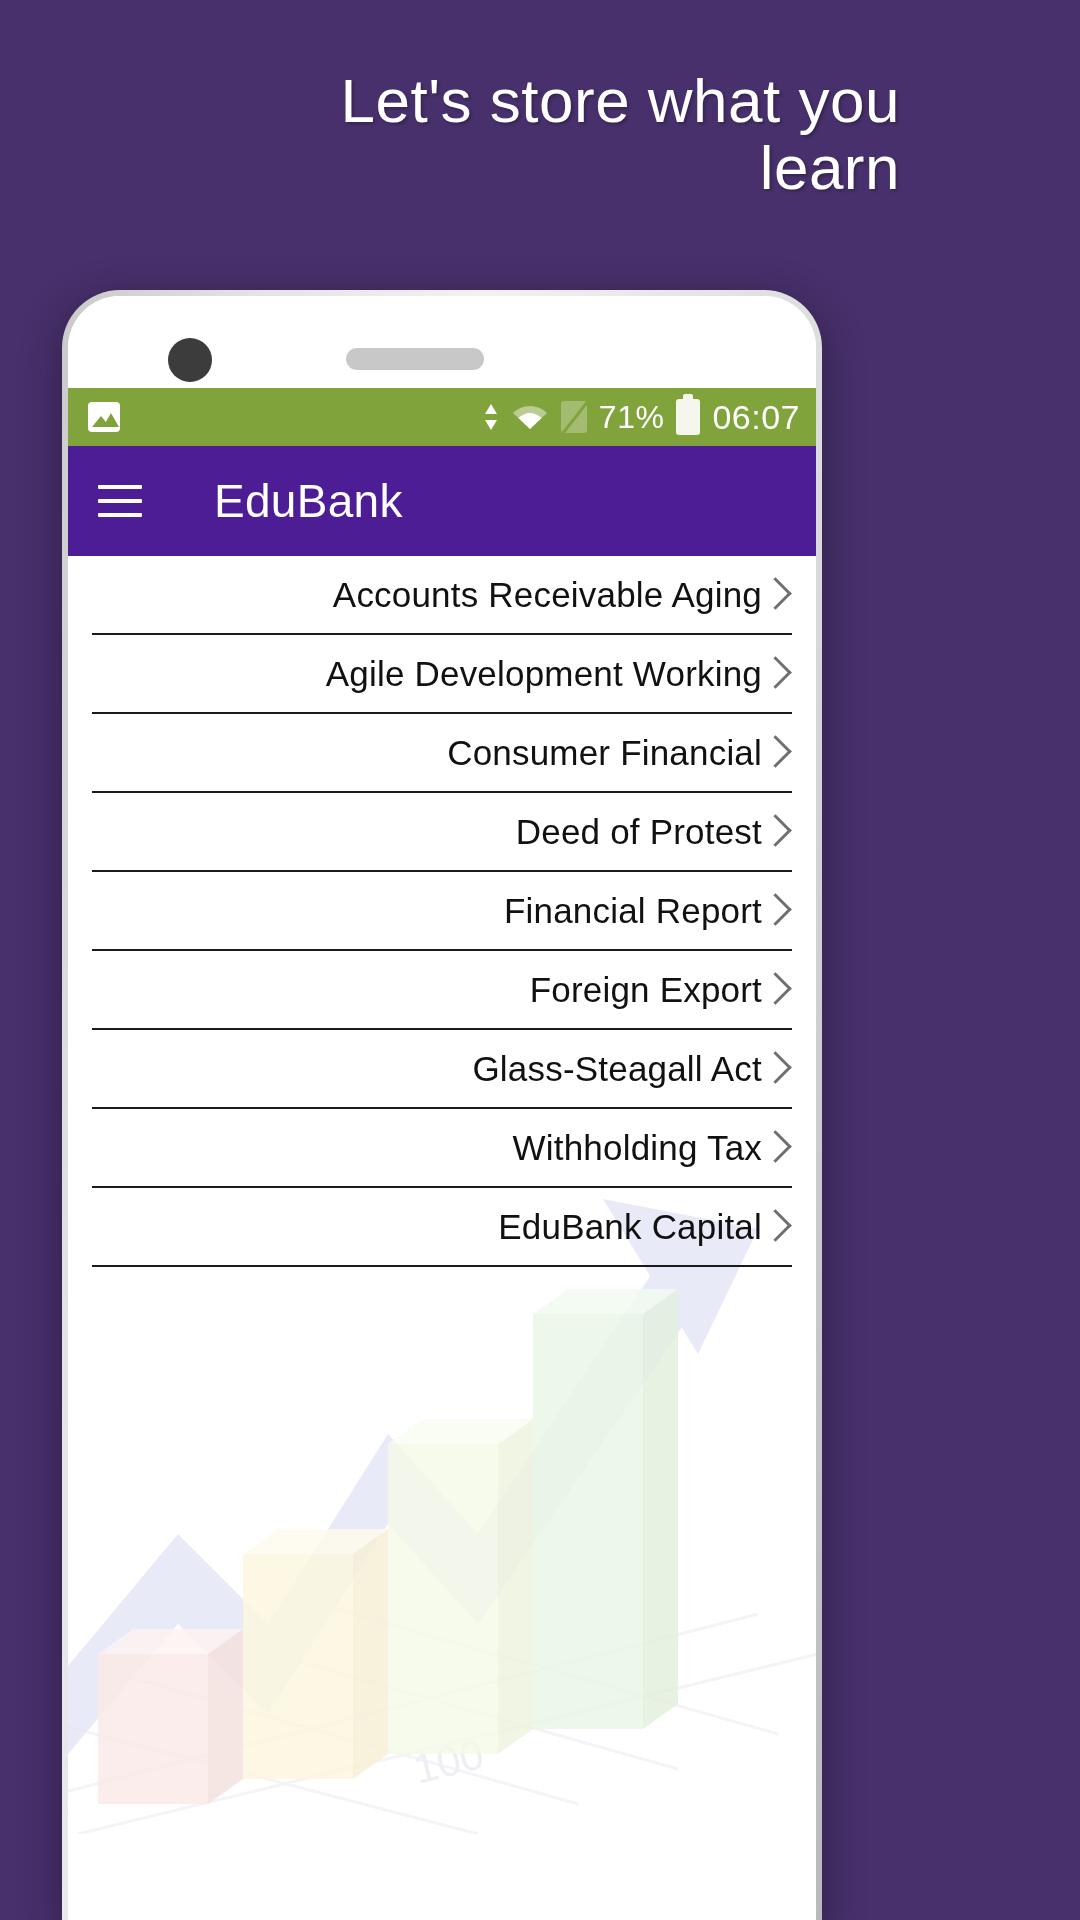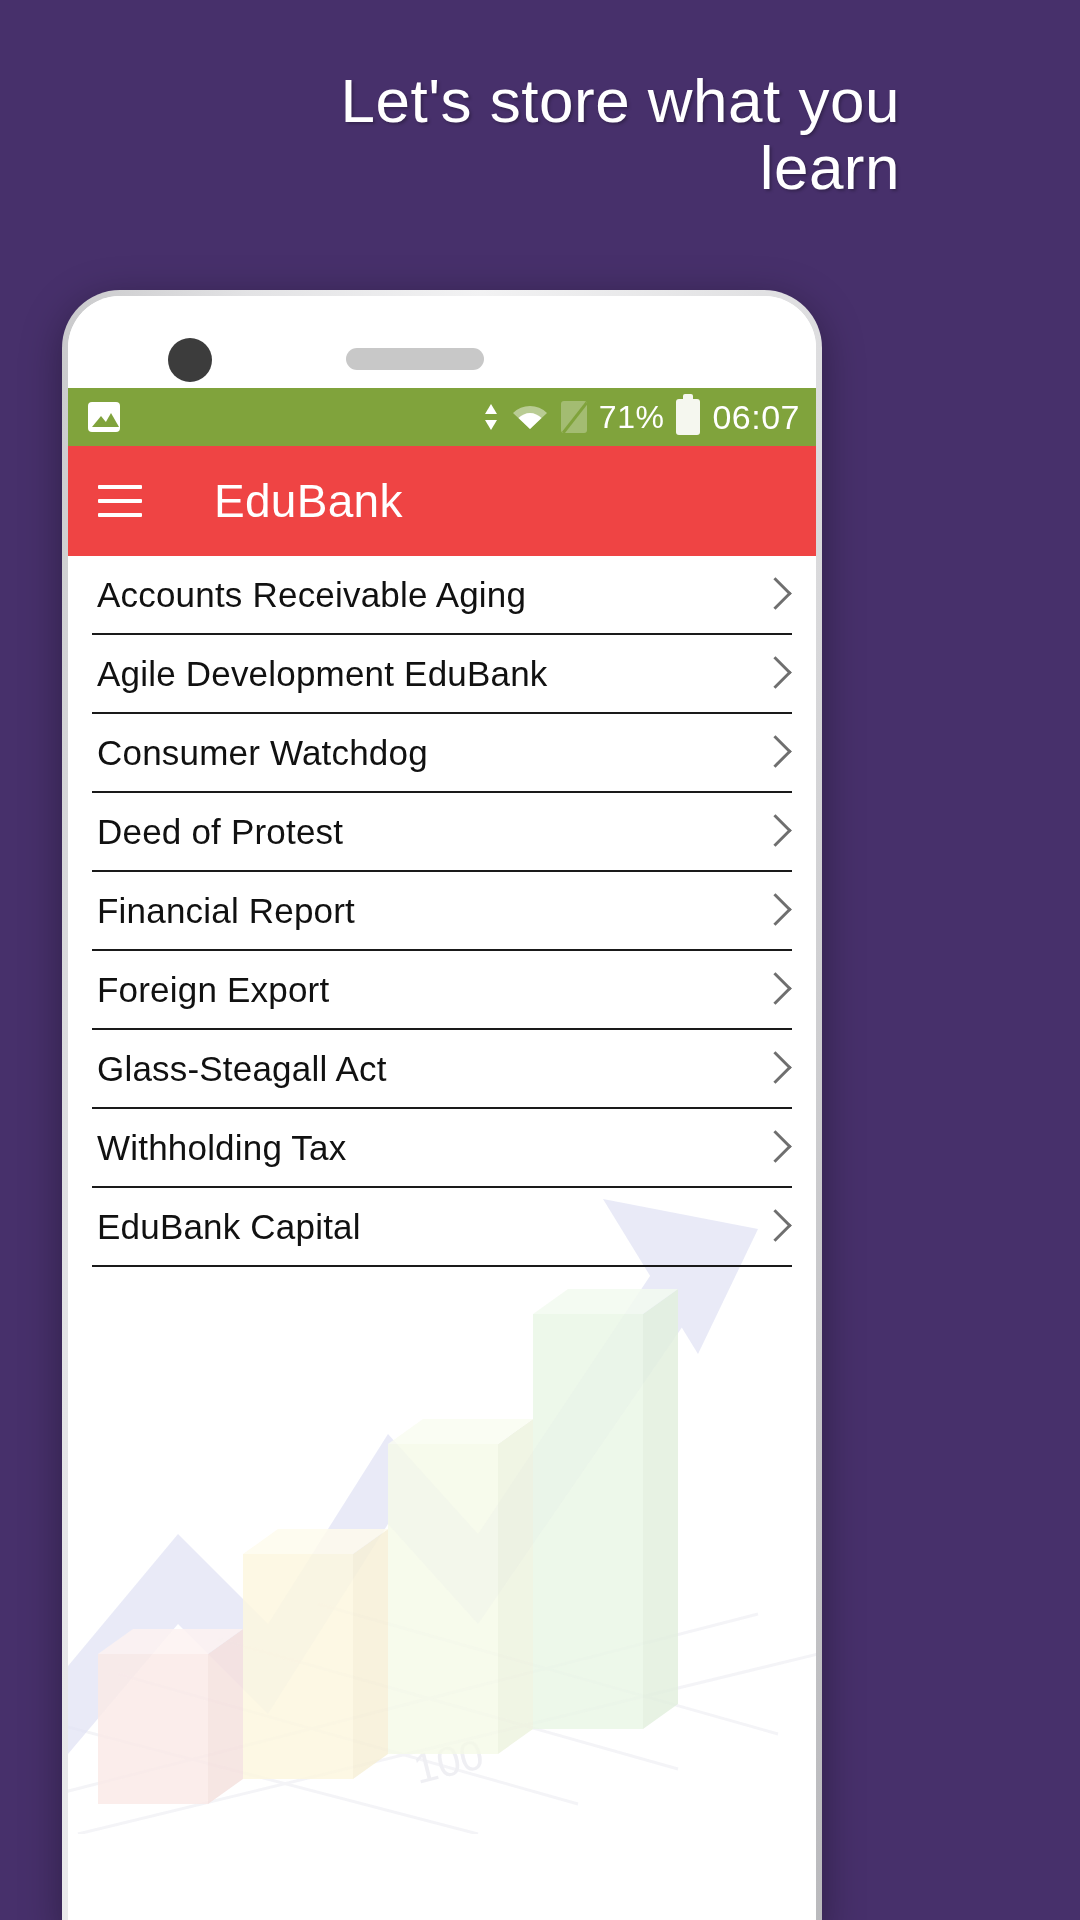--- a/index.html
+++ b/index.html
@@ -136,21 +136,21 @@
     position:relative;
     opacity:.92;
   }
   .battery-icon::before{
     content:"";position:absolute;left:7px;top:-5px;width:10px;height:5px;background:#fff;border-radius:2px 2px 0 0;
   }
   .clock{ font-size:34px; letter-spacing:.5px; }
   
   .appbar {
     height:110px;
-    background:#ef4444;
+    background:#4c1d95;
     display:flex;
     align-items:center;
     padding-left:30px;
     position:relative;
     z-index:3;
   }
   .hamburger { width:44px; height:32px; display:flex; flex-direction:column; justify-content:space-between; cursor:pointer; }
   .hamburger span{ display:block; height:4px; background:#ffffff; border-radius:1px; }
   .app-title {
     color:#ffffff;
@@ -172,21 +172,21 @@
   .list{
     position:absolute;
     left:0; right:0; top:168px; bottom:0;
     z-index:2;
     padding:0 24px;
   }
   .list-item{
     height:79px;
     display:flex;
     align-items:center;
-    justify-content:space-between;
+    justify-content:flex-end;
     border-bottom:2px solid #1a1a1a;
     cursor:pointer;
   }
   .list-item-label{
     font-size:35px;
     color:#111111;
     letter-spacing:.2px;
     padding-left:5px;
   }
   .chevron{
@@ -286,25 +286,25 @@
         </svg>
       </div>
 
       <div class="list">
 
         <div class="list-item">
           <span class="list-item-label">Accounts Receivable Aging</span>
           <span class="chevron"></span>
         </div>
         <div class="list-item">
-          <span class="list-item-label">Agile Development EduBank</span>
-          <span class="chevron"></span>
-        </div>
-        <div class="list-item">
-          <span class="list-item-label">Consumer Watchdog</span>
+          <span class="list-item-label">Agile Development Working</span>
+          <span class="chevron"></span>
+        </div>
+        <div class="list-item">
+          <span class="list-item-label">Consumer Financial</span>
           <span class="chevron"></span>
         </div>
         <div class="list-item">
           <span class="list-item-label">Deed of Protest</span>
           <span class="chevron"></span>
         </div>
         <div class="list-item">
           <span class="list-item-label">Financial Report</span>
           <span class="chevron"></span>
         </div>

